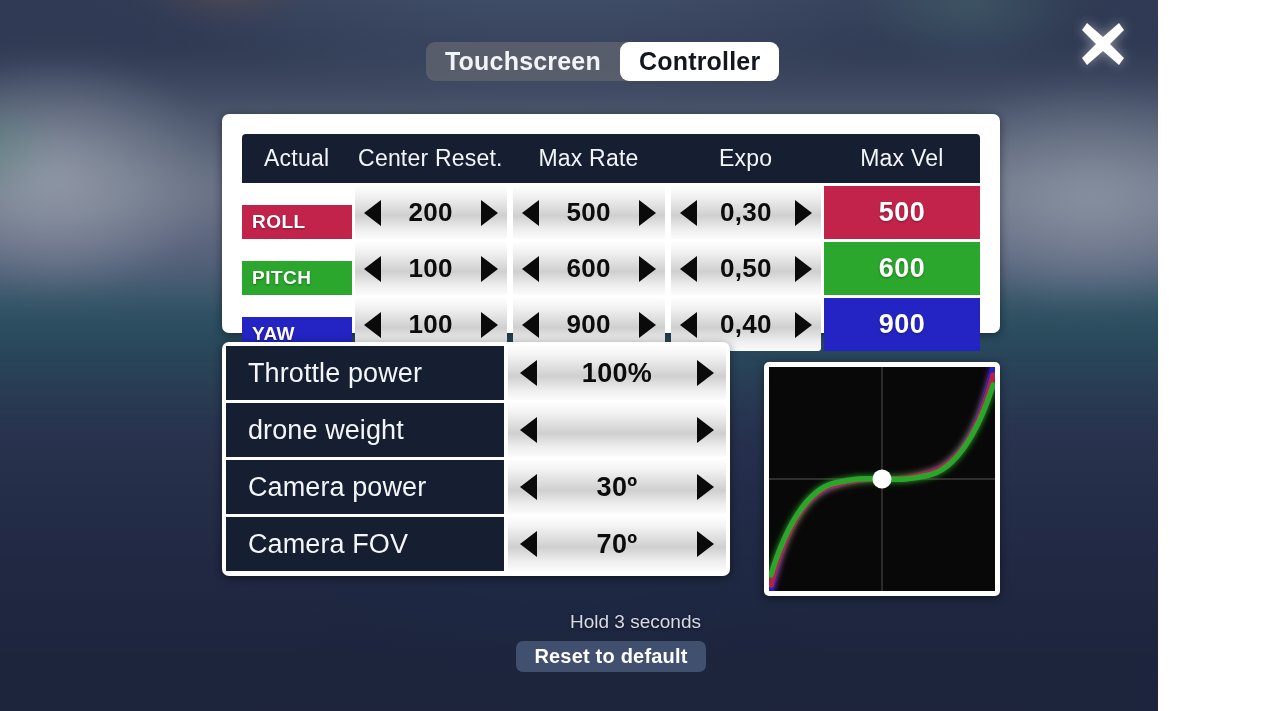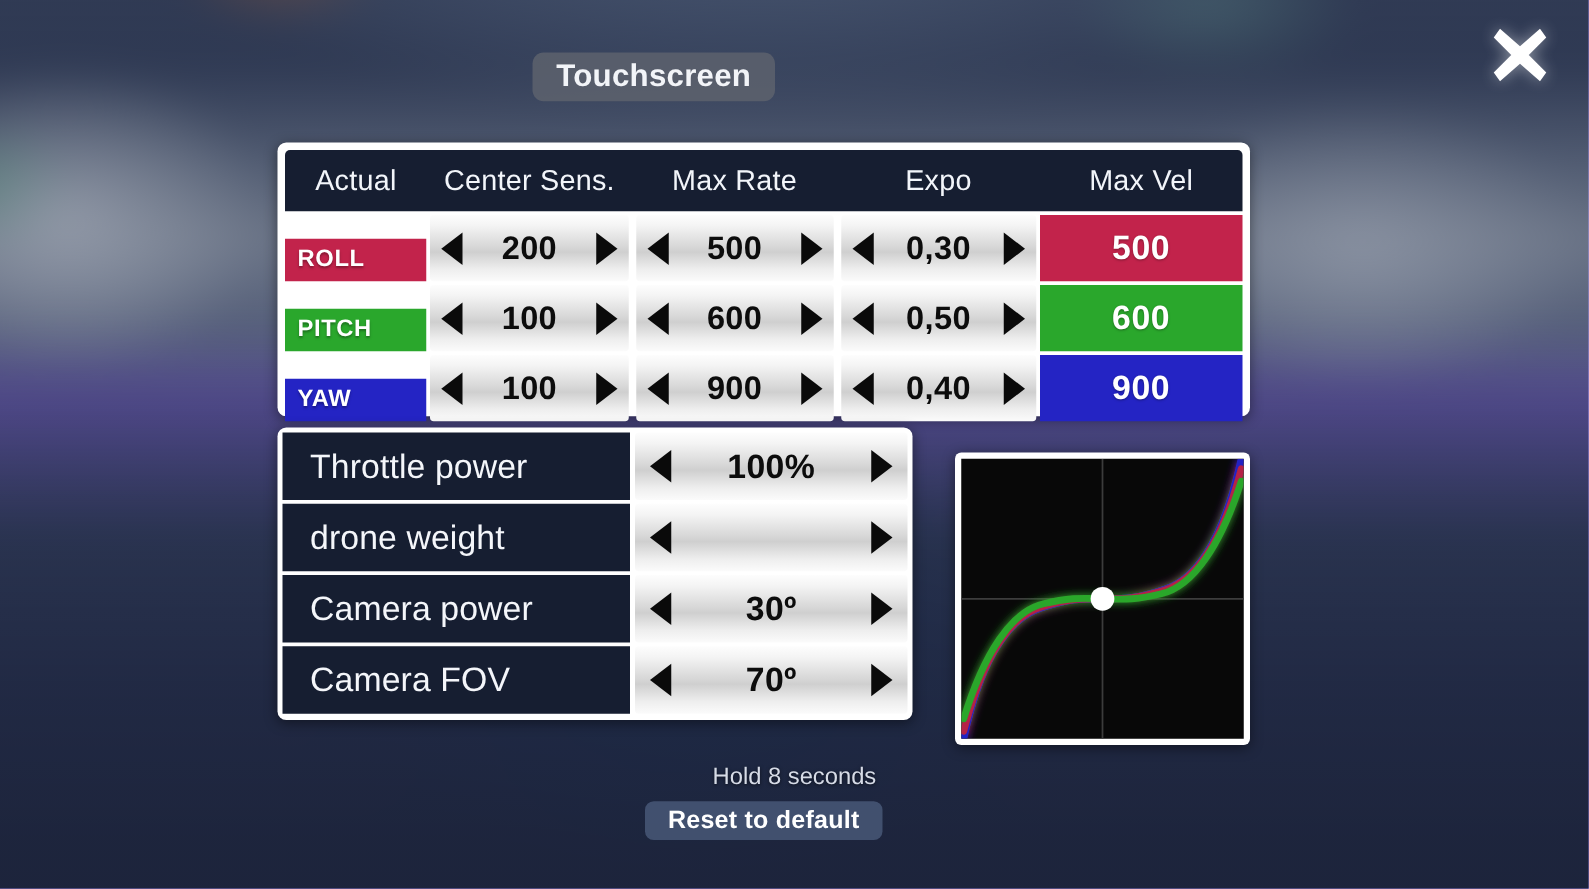--- a/index.html
+++ b/index.html
@@ -7,23 +7,23 @@
   html, body {
     width: 1271px;
     height: 711px;
     overflow: hidden;
     font-family: "Liberation Sans", sans-serif;
   }
 
   
   #screen {
     position: relative;
-    width: 1271px;
+    width: 1158px;
     height: 711px;
-    background: #8b5cf6;
+    background: #0f766e;
     overflow: hidden;
   }
   #bg {
     position: absolute;
     inset: -40px;
     filter: blur(14px);
     background:
       
       radial-gradient(ellipse 700px 240px at 48% -30px, rgba(150,175,205,.55), rgba(150,175,205,0) 70%),
       
@@ -93,21 +93,21 @@
 
   
   #axis-panel {
     position: absolute;
     left: 222px;
     top: 114px;
     width: 778px;
     height: 219px;
     background: #ffffff;
     border-radius: 7px;
-    padding: 6px;
+    padding: 20px;
     box-shadow: 0 2px 10px rgba(0,0,0,.45);
   }
   .axis-header {
     display: flex;
     height: 49px;
     background: #161e31;
     border-radius: 4px 4px 0 0;
   }
   .axis-header div {
     display: flex;
@@ -275,26 +275,27 @@
   <div id="close-btn">
     <span>
       <svg width="56" height="56" viewBox="0 0 56 56">
         <path d="M12 7 L28 21 L44 7 L49 14 L35 28 L49 42 L44 49 L28 35 L12 49 L7 42 L21 28 L7 14 Z" fill="#ffffff"></path>
       </svg>
     </span>
   </div>
 
   <div id="toggle">
     <div class="toggle-opt off">Touchscreen</div>
+    <div class="toggle-opt on">Controller</div>
   </div>
 
   <div id="axis-panel">
     <div class="axis-header">
       <div class="col-actual">Actual</div>
-      <div class="col-sens">Center Sens.</div>
+      <div class="col-sens">Center Reset.</div>
       <div class="col-rate">Max Rate</div>
       <div class="col-expo">Expo</div>
       <div class="col-vel">Max Vel</div>
     </div>
 
     <div class="axis-row">
       <div class="axis-label col-actual" style="background: rgb(194, 35, 75);">ROLL</div>
       <div class="col-sens">
         <div class="stepper">
           <div class="arrow left"></div>
@@ -434,15 +435,15 @@
           <path stroke="#b52047" d="M 2,218 C 16,164 36,128 63,119 C 89,111 100,112 113,112
                    C 126,112 137,113 163,105 C 190,96 210,62 224,8"></path>
           <path stroke="#2aa72c" d="M 2,208 C 18,156 40,122 66,116 C 90,110 101,112 113,112
                    C 125,112 136,114 160,108 C 186,102 208,68 224,18"></path>
         </g>
         <circle cx="113" cy="112" r="9.5" fill="#ffffff"></circle>
       </svg>
     </div>
   </div>
 
-  <div id="hold-label">Hold 8 seconds</div>
+  <div id="hold-label">Hold 3 seconds</div>
   <div id="reset-btn">Reset to default</div>
 </div>
 
 </body></html>

